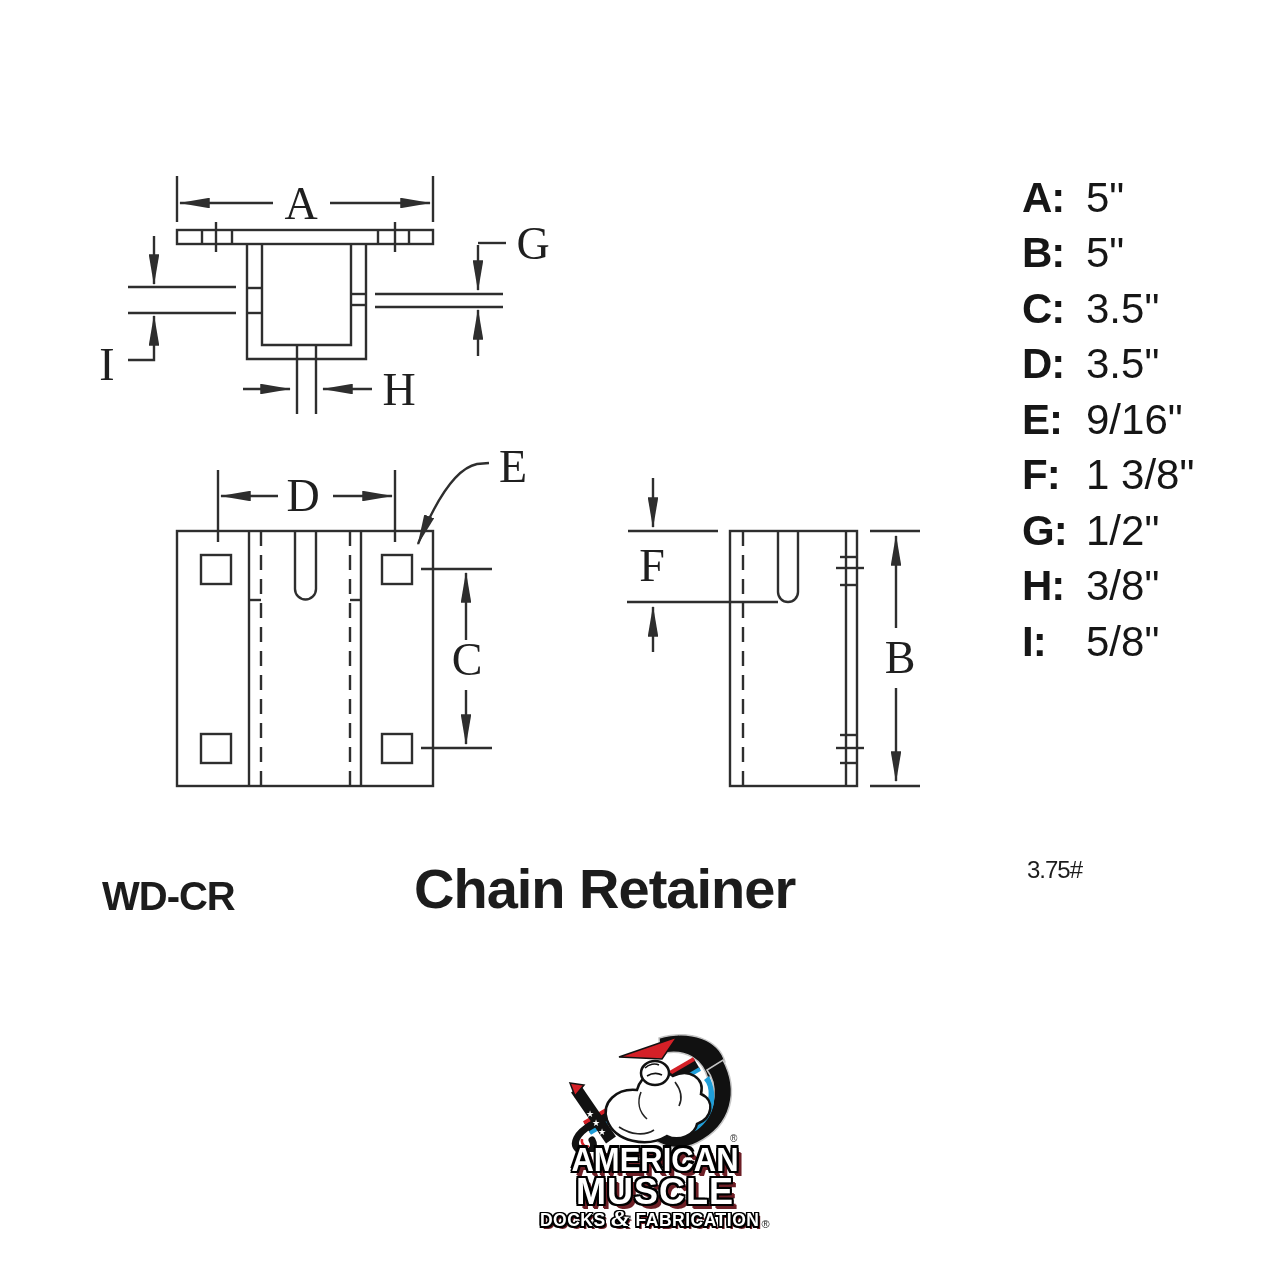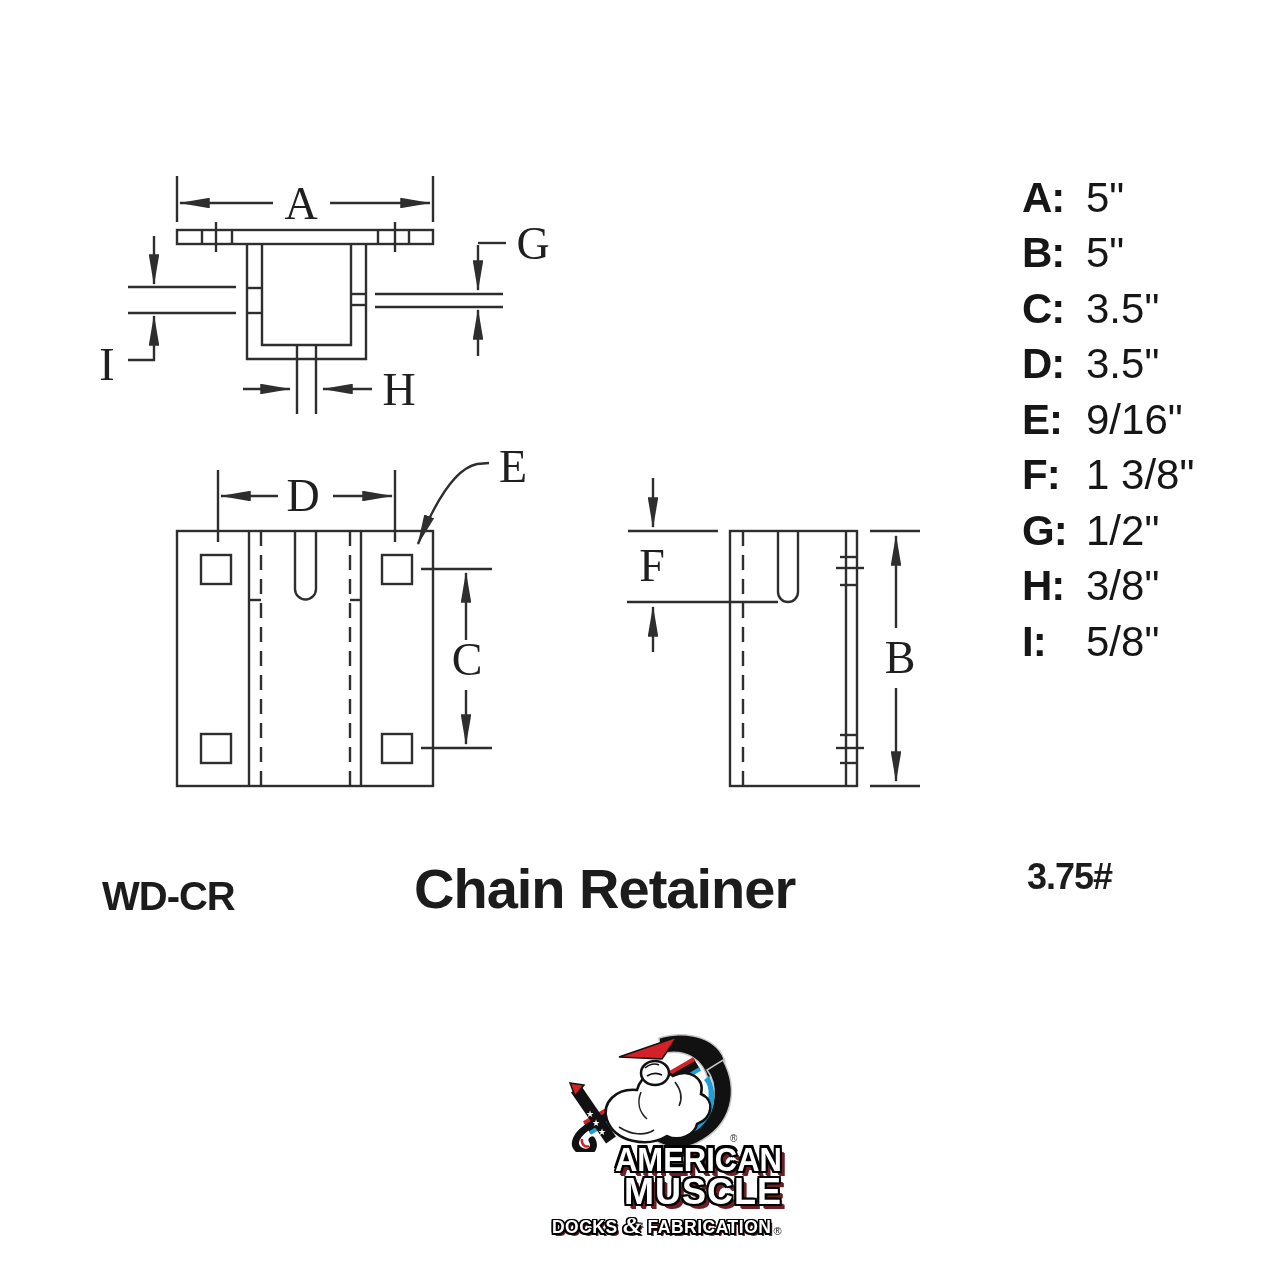--- a/index.html
+++ b/index.html
@@ -11,33 +11,33 @@
 
   
   .dim-table{position:absolute;left:1022px;top:170px;}
   .dim-row{height:55.5px;display:flex;align-items:center;}
   .dim-label{display:inline-block;width:64px;font-size:42px;font-weight:700;color:#161616;letter-spacing:-1px;}
   .dim-value{font-size:42px;font-weight:400;color:#161616;}
 
   
   .part-number{position:absolute;left:102px;top:856px;font-size:40px;font-weight:700;letter-spacing:-1px;margin-top:18px;}
   .part-name{position:absolute;left:414px;top:856px;font-size:56px;font-weight:700;letter-spacing:-1px;}
-  .part-weight{position:absolute;left:1027px;top:856px;font-size:36px;font-weight:700;letter-spacing:-1px;}
+  .part-weight{position:absolute;left:1027px;top:856px;font-size:24px;font-weight:400;letter-spacing:-1px;}
 
   
   .logo{position:absolute;left:528px;top:1032px;width:254px;text-align:center;}
   .logo-art{margin:0 auto;}
-  .logo-text{margin-top:-6px;line-height:0.9;text-align:right;}
+  .logo-text{margin-top:-6px;line-height:0.9;}
   .brand-line1{font-size:31px;font-weight:900;letter-spacing:0px;color:#fff;display:block;transform:scaleY(1.05);
     text-shadow:-2px -2px 0 #000,2px -2px 0 #000,-2px 2px 0 #000,2px 2px 0 #000,0 -2px 0 #000,0 2px 0 #000,
       -2px 0 0 #000,2px 0 0 #000,4px 4px 0 #6d1f26,5px 5px 0 #6d1f26;}
   .brand-line2{font-size:36px;font-weight:900;letter-spacing:1px;color:#fff;display:block;margin-top:2px;transform:scaleY(1.02);
     text-shadow:-2px -2px 0 #000,2px -2px 0 #000,-2px 2px 0 #000,2px 2px 0 #000,0 -2px 0 #000,0 2px 0 #000,
       -2px 0 0 #000,2px 0 0 #000,4px 4px 0 #6d1f26,5px 5px 0 #6d1f26;}
-  .tagline{display:block;margin-top:7px;font-size:17.5px;font-weight:700;letter-spacing:0.5px;color:#fff;white-space:nowrap;
+  .tagline{display:block;margin-top:0;font-size:17.5px;font-weight:700;letter-spacing:0.5px;color:#fff;white-space:nowrap;
     text-shadow:-1.5px -1.5px 0 #000,1.5px -1.5px 0 #000,-1.5px 1.5px 0 #000,1.5px 1.5px 0 #000,
       0 -1.5px 0 #000,0 1.5px 0 #000,-1.5px 0 0 #000,1.5px 0 0 #000,2.5px 2.5px 0 #6d1f26;}
   .tagline-amp{font-family:"Liberation Serif",serif;font-style:italic;font-size:24px;font-weight:700;}
   .reg-mark{font-size:11px;color:#222;text-shadow:none;font-weight:400;vertical-align:bottom;margin-left:2px;}
 </style>
 </head>
 <body>
 
 <div id="canvas">
 

